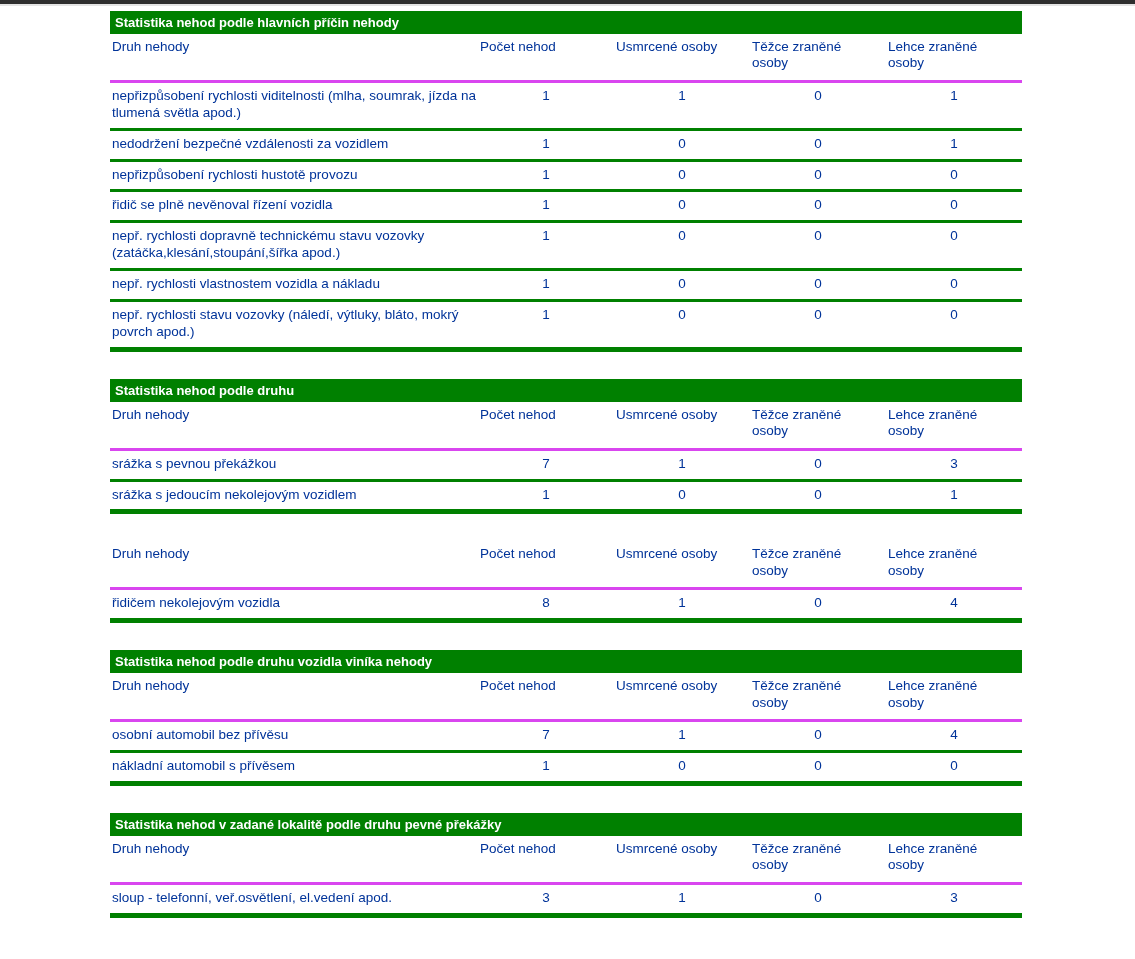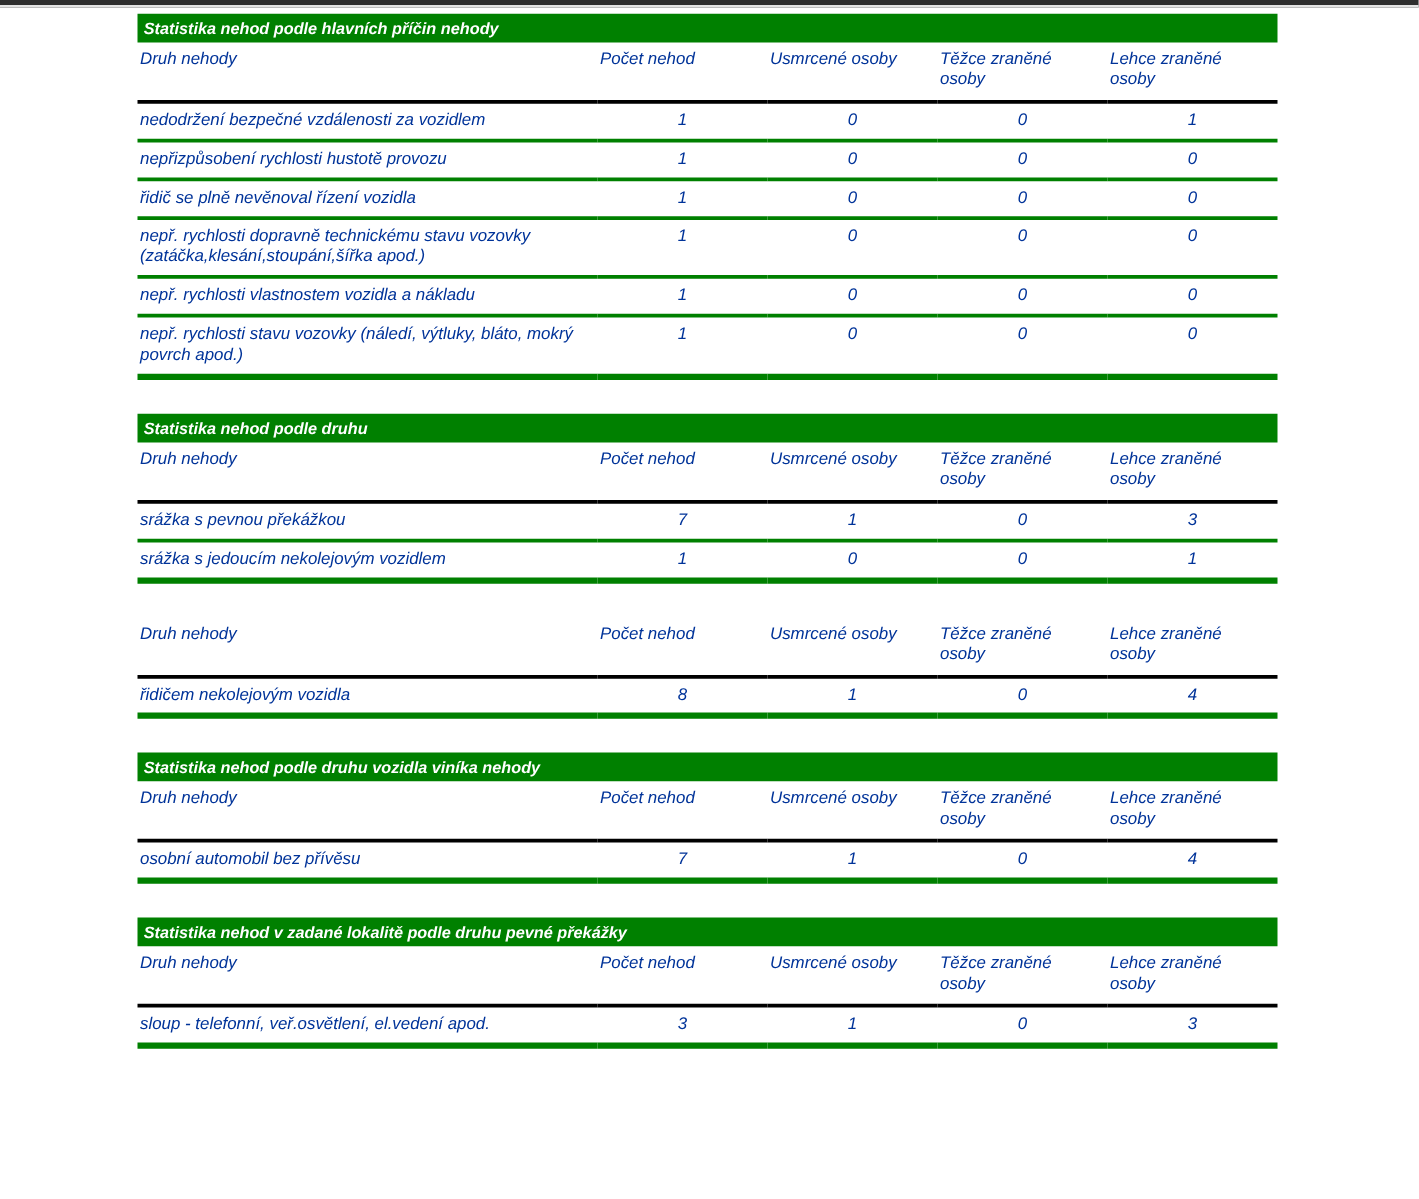--- a/index.html
+++ b/index.html
@@ -2,36 +2,36 @@
 <html lang="cs"><head>
 <meta charset="utf-8">
 <style>
   html, body { margin:0; padding:0; background:#ffffff; }
   body { font-family:"Liberation Sans", sans-serif; width:1135px; height:959px; overflow:hidden; }
 
   .top-strip { height:4px; background:#2e2e2e; border-bottom:2px solid #e4e4e4; }
 
   .report { margin:5px 0 0 110px; width:912px; }
 
-  .tsection { margin-bottom:27px;font-style:italic; }
+  .tsection { margin-bottom:27px; }
 
   .title-bar {
     background:#008000; color:#ffffff;
     font-size:13px; font-weight:bold;
     padding:4px 5px 4px 5px;
   }
 
   table.stats {
     border-collapse:collapse; table-layout:fixed;
     width:912px; font-size:13.5px; color:#003399;
   }
   table.stats th {
     font-weight:normal; text-align:left; vertical-align:top;
     padding:5px 0 8px 2px;
-    border-bottom:3px solid #000000;
+    border-bottom:3px solid #d946ef;
   }
   table.stats th .hwrap { display:inline-block; max-width:112px; line-height:1.22; }
   table.stats td {
     vertical-align:top; line-height:1.25;
     padding:5px 0 6px 2px;
     border-bottom:3px solid #008000;
   }
   table.stats td.num { text-align:center; padding-left:0; }
   table.stats tr:last-child td { border-bottom-width:5px;margin-left:36px; }
 </style>
@@ -58,20 +58,27 @@
           <tr>
             <th><span>Druh nehody</span></th>
             <th><span class="hwrap">Počet nehod</span></th>
             <th><span class="hwrap">Usmrcené osoby</span></th>
             <th><span class="hwrap">Těžce zraněné osoby</span></th>
             <th><span class="hwrap">Lehce zraněné osoby</span></th>
           </tr>
         </thead>
       <tbody>
           <tr>
+            <td>nepřizpůsobení rychlosti viditelnosti (mlha, soumrak, jízda na tlumená světla apod.)</td>
+            <td class="num">1</td>
+            <td class="num">1</td>
+            <td class="num">0</td>
+            <td class="num">1</td>
+          </tr>
+          <tr>
             <td>nedodržení bezpečné vzdálenosti za vozidlem</td>
             <td class="num">1</td>
             <td class="num">0</td>
             <td class="num">0</td>
             <td class="num">1</td>
           </tr>
           <tr>
             <td>nepřizpůsobení rychlosti hustotě provozu</td>
             <td class="num">1</td>
             <td class="num">0</td>
@@ -202,20 +209,27 @@
           </tr>
         </thead>
       <tbody>
           <tr>
             <td>osobní automobil bez přívěsu</td>
             <td class="num">7</td>
             <td class="num">1</td>
             <td class="num">0</td>
             <td class="num">4</td>
           </tr>
+          <tr>
+            <td>nákladní automobil s přívěsem</td>
+            <td class="num">1</td>
+            <td class="num">0</td>
+            <td class="num">0</td>
+            <td class="num">0</td>
+          </tr>
         </tbody>
     </table>
   </div>
 
   <div class="tsection">
     <div class="title-bar">
       <span>Statistika nehod v zadané lokalitě podle druhu pevné překážky</span>
     </div>
     <table class="stats">
       <colgroup>

